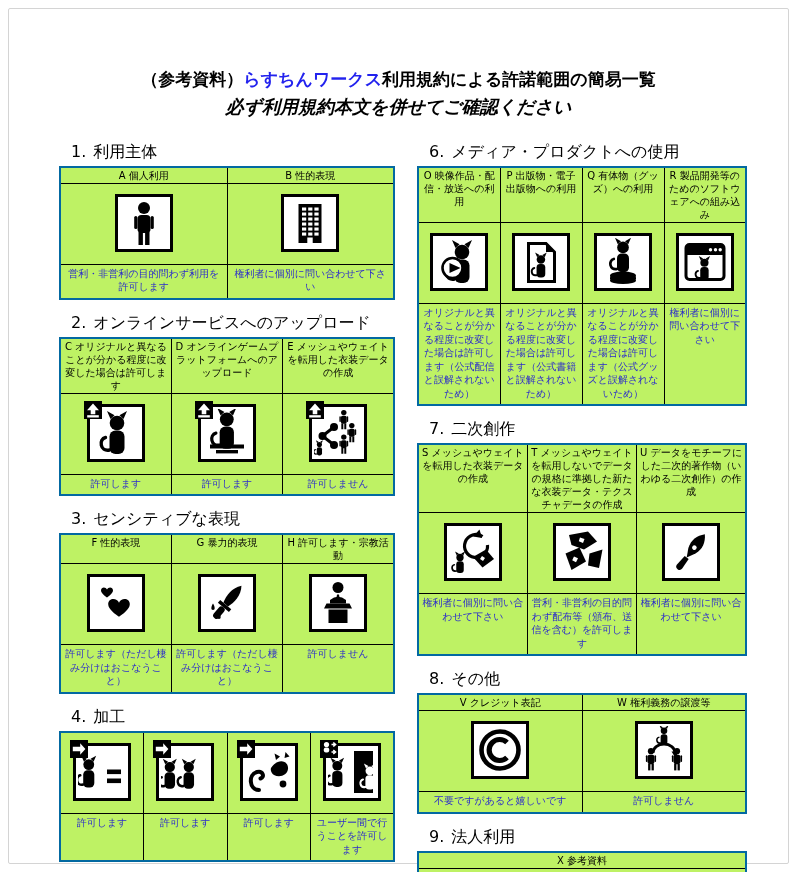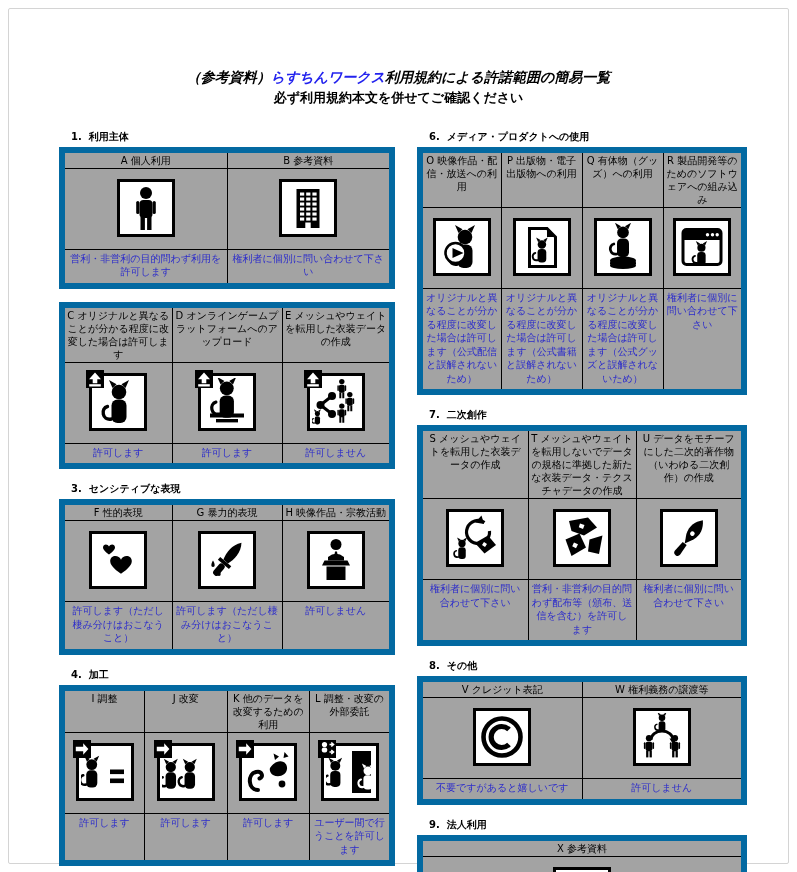--- a/index.html
+++ b/index.html
@@ -1,29 +1,29 @@
 <!DOCTYPE html>
 <html><head>
 <meta charset="utf-8">
 <style>
   html,body{margin:0;padding:0;background:#ffffff;}
   body{width:797px;height:872px;overflow:hidden;font-family:"DejaVu Sans","Liberation Sans",sans-serif;}
   .sheet{box-sizing:border-box;width:781px;height:856px;margin:8px;border:1px solid #d4d4d4;border-radius:2px;background:#fff;padding-top:58px;}
   .titleblock{text-align:center;font-weight:bold;color:#000;}
-  .title-line1{font-size:14px;line-height:1.5;font-style:italic;}
-  .title-line2{font-size:13px;line-height:1.5;}
+  .title-line1{font-size:17px;line-height:1.5;}
+  .title-line2{font-size:18px;line-height:1.5;font-style:italic;}
   .brand{color:#2222ee;}
   .columns{display:flex;gap:22px;padding:22px 44px 0 50px;align-items:flex-start;}
   .col{flex:none;}
   .col-left{width:336px;}
   .col-right{width:330px;}
   .section{margin-bottom:13px;}
-  .section-title{font-size:10px;font-weight:bold;margin:0 0 3px 12px;color:#000;}
+  .section-title{font-size:16px;font-weight:normal;margin:0 0 3px 12px;color:#000;}
   .section-title .num{margin-right:7px;}
-  table{border-collapse:collapse;width:100%;table-layout:fixed;border:6px solid #0369a1;background:#a3a3a3;}
+  table{border-collapse:collapse;width:100%;table-layout:fixed;border:2px solid #0369a1;background:#bef264;}
   th,td{border:1px solid #000;font-size:10px;text-align:center;vertical-align:top;padding:1px 2px;color:#000;}
   th{font-weight:normal;line-height:1.3;}
   td.icon-cell{vertical-align:middle;padding:10px 2px;}
   td.status{color:#2b2bcb;line-height:1.35;padding:2px 3px 4px;}
   .iconbox{position:relative;display:inline-block;width:52px;height:52px;border:3px solid #000;background:#fff;color:#000;}
   .iconbox svg.art{position:absolute;left:2px;top:2px;width:48px;height:48px;}
   .badge{position:absolute;left:-6px;top:-6px;width:18px;height:18px;background:#000;color:#fff;display:block;}
   .badge svg{width:18px;height:18px;display:block;}
 </style>
 </head>
@@ -38,21 +38,21 @@
   <div class="columns">
 
     <div class="col col-left">
 
       <div class="section">
         <div class="section-title"><span class="num">1.</span><span>利用主体</span></div>
         <table>
           <tbody>
               <tr>
             <th>A 個人利用</th>
-            <th>B 参考資料</th>
+            <th>B 性的表現</th>
           </tr>
           <tr>
             <td class="icon-cell"><span class="iconbox"><svg class="art" viewBox="0 0 48 48">
                       <g transform="translate(0,1)" fill="currentColor">
                         <circle cx="24" cy="8" r="6"></circle>
                         <rect x="17.5" y="15" width="13" height="18" rx="4"></rect>
                         <rect x="18.5" y="32" width="4.4" height="13"></rect>
                         <rect x="25.1" y="32" width="4.4" height="13"></rect>
                         <rect x="14.2" y="16" width="3.2" height="13" rx="1.6"></rect>
                         <rect x="30.6" y="16" width="3.2" height="13" rx="1.6"></rect>
@@ -83,20 +83,21 @@
           </tr>
           <tr>
             <td class="status">営利・非営利の目的問わず利用を許可します</td>
             <td class="status">権利者に個別に問い合わせて下さい</td>
           </tr>
         </tbody>
           </table>
       </div>
 
       <div class="section">
+        <div class="section-title"><span class="num">2.</span><span>オンラインサービスへのアップロード</span></div>
         <table>
           <tbody>
               <tr>
             <th>C オリジナルと異なることが分かる程度に改変した場合は許可します</th>
             <th>D オンラインゲームプラットフォームへのアップロード</th>
             <th>E メッシュやウェイトを転用した衣装データの作成</th>
           </tr>
           <tr>
             <td class="icon-cell"><span class="iconbox"><span class="badge">
                       <svg viewBox="0 0 18 18">
@@ -190,21 +191,21 @@
           </table>
       </div>
 
       <div class="section">
         <div class="section-title"><span class="num">3.</span><span>センシティブな表現</span></div>
         <table>
           <tbody>
               <tr>
             <th>F 性的表現</th>
             <th>G 暴力的表現</th>
-            <th>H 映像作品・宗教活動</th>
+            <th>H 許可します・宗教活動</th>
           </tr>
           <tr>
             <td class="icon-cell"><span class="iconbox"><svg class="art" viewBox="0 0 48 48">
                       <path fill="currentColor" transform="translate(15,13) scale(0.6)" d="M0 -4 C-2 -9 -10 -8.6 -10 -2.6 C-10 2 -3 7 0 9 C3 7 10 2 10 -2.6 C10 -8.6 2 -9 0 -4 Z"></path>
                       <path fill="currentColor" transform="translate(27,28) scale(1.08)" d="M0 -4 C-2 -9 -10 -8.6 -10 -2.6 C-10 2 -3 7 0 9 C3 7 10 2 10 -2.6 C10 -8.6 2 -9 0 -4 Z"></path>
                     </svg></span></td>
             <td class="icon-cell"><span class="iconbox"><svg class="art" viewBox="0 0 48 48">
                       <g fill="currentColor" transform="rotate(40 24 24)">
                         <path d="M24 1.5 C30 9 29.5 19 27 26 H21 C18.5 19 18 9 24 1.5 Z"></path>
                         <rect x="16.8" y="26" width="14.4" height="3.6"></rect>
@@ -231,26 +232,20 @@
             <td class="status">許可しません</td>
           </tr>
         </tbody>
           </table>
       </div>
 
       <div class="section">
         <div class="section-title"><span class="num">4.</span><span>加工</span></div>
         <table>
           <tbody>
-              <tr>
-            <th>I 調整</th>
-            <th>J 改変</th>
-            <th>K 他のデータを改変するための利用</th>
-            <th>L 調整・改変の外部委託</th>
-          </tr>
           <tr>
             <td class="icon-cell"><span class="iconbox"><span class="badge">
                       <svg viewBox="0 0 18 18">
                         <g fill="currentColor">
                           <path d="M2.8 6.7 h7.4 V3.2 L15.4 9 L10.2 14.8 V11.3 H2.8 Z"></path>
                         </g>
                       </svg>
                     </span><svg class="art" viewBox="0 0 48 48">
                       <g transform="translate(-7,7) scale(0.74)" fill="currentColor">
                         <path d="M17.5 9 L14 1 L21.5 5.2 Z"></path>

